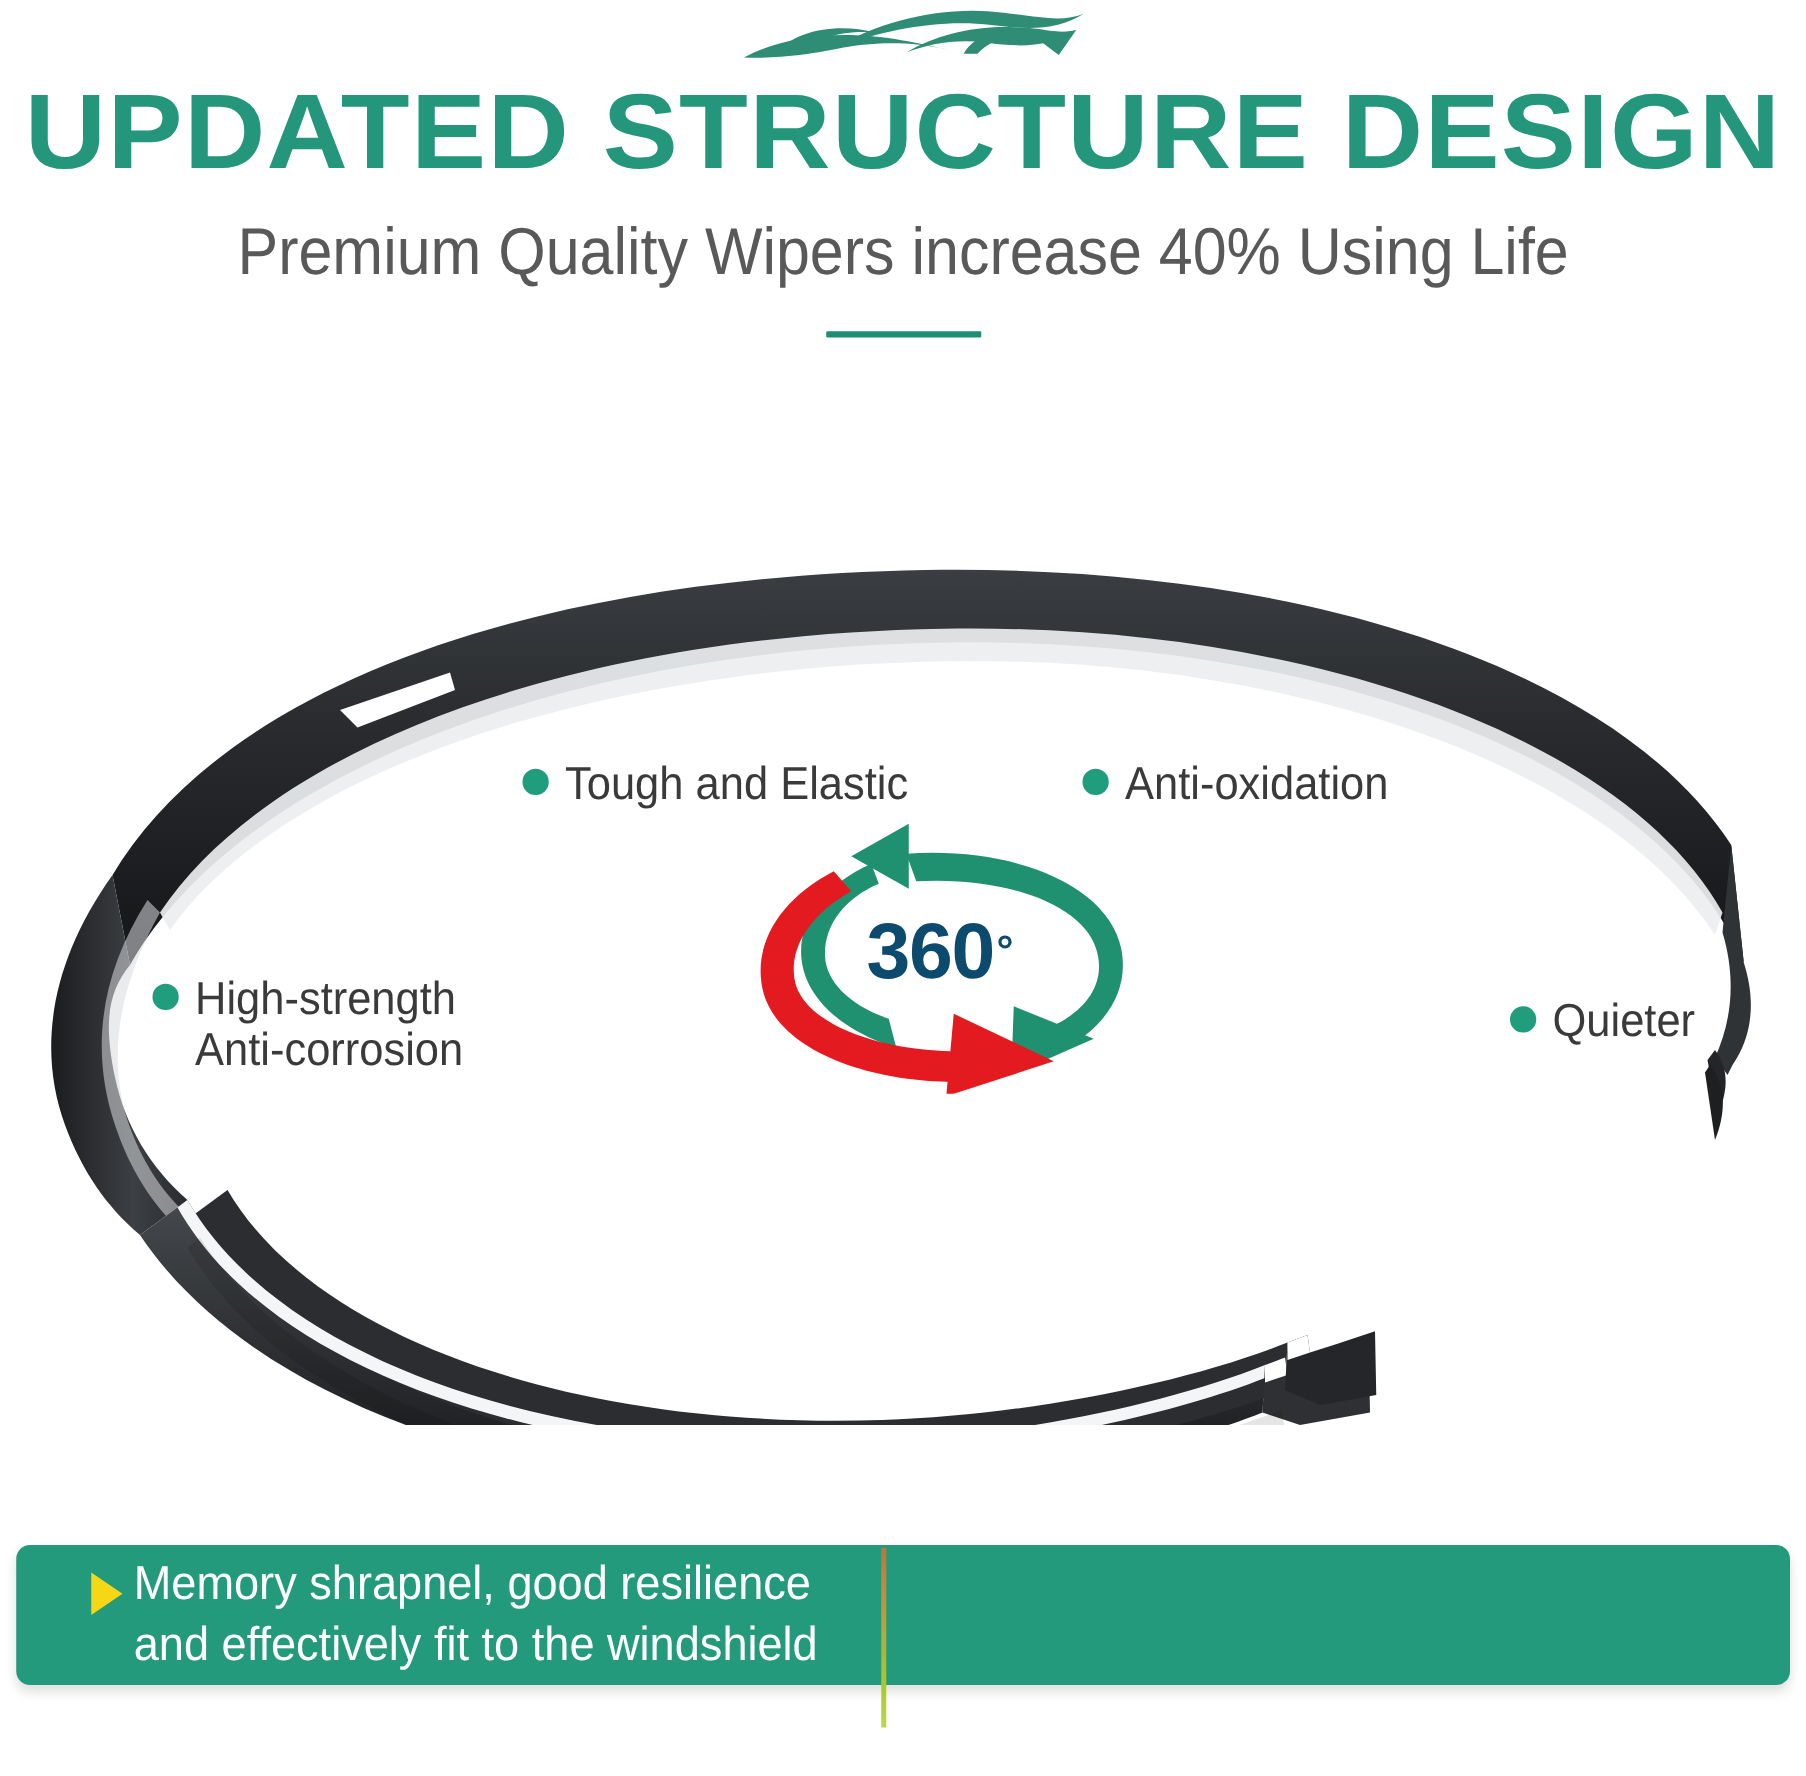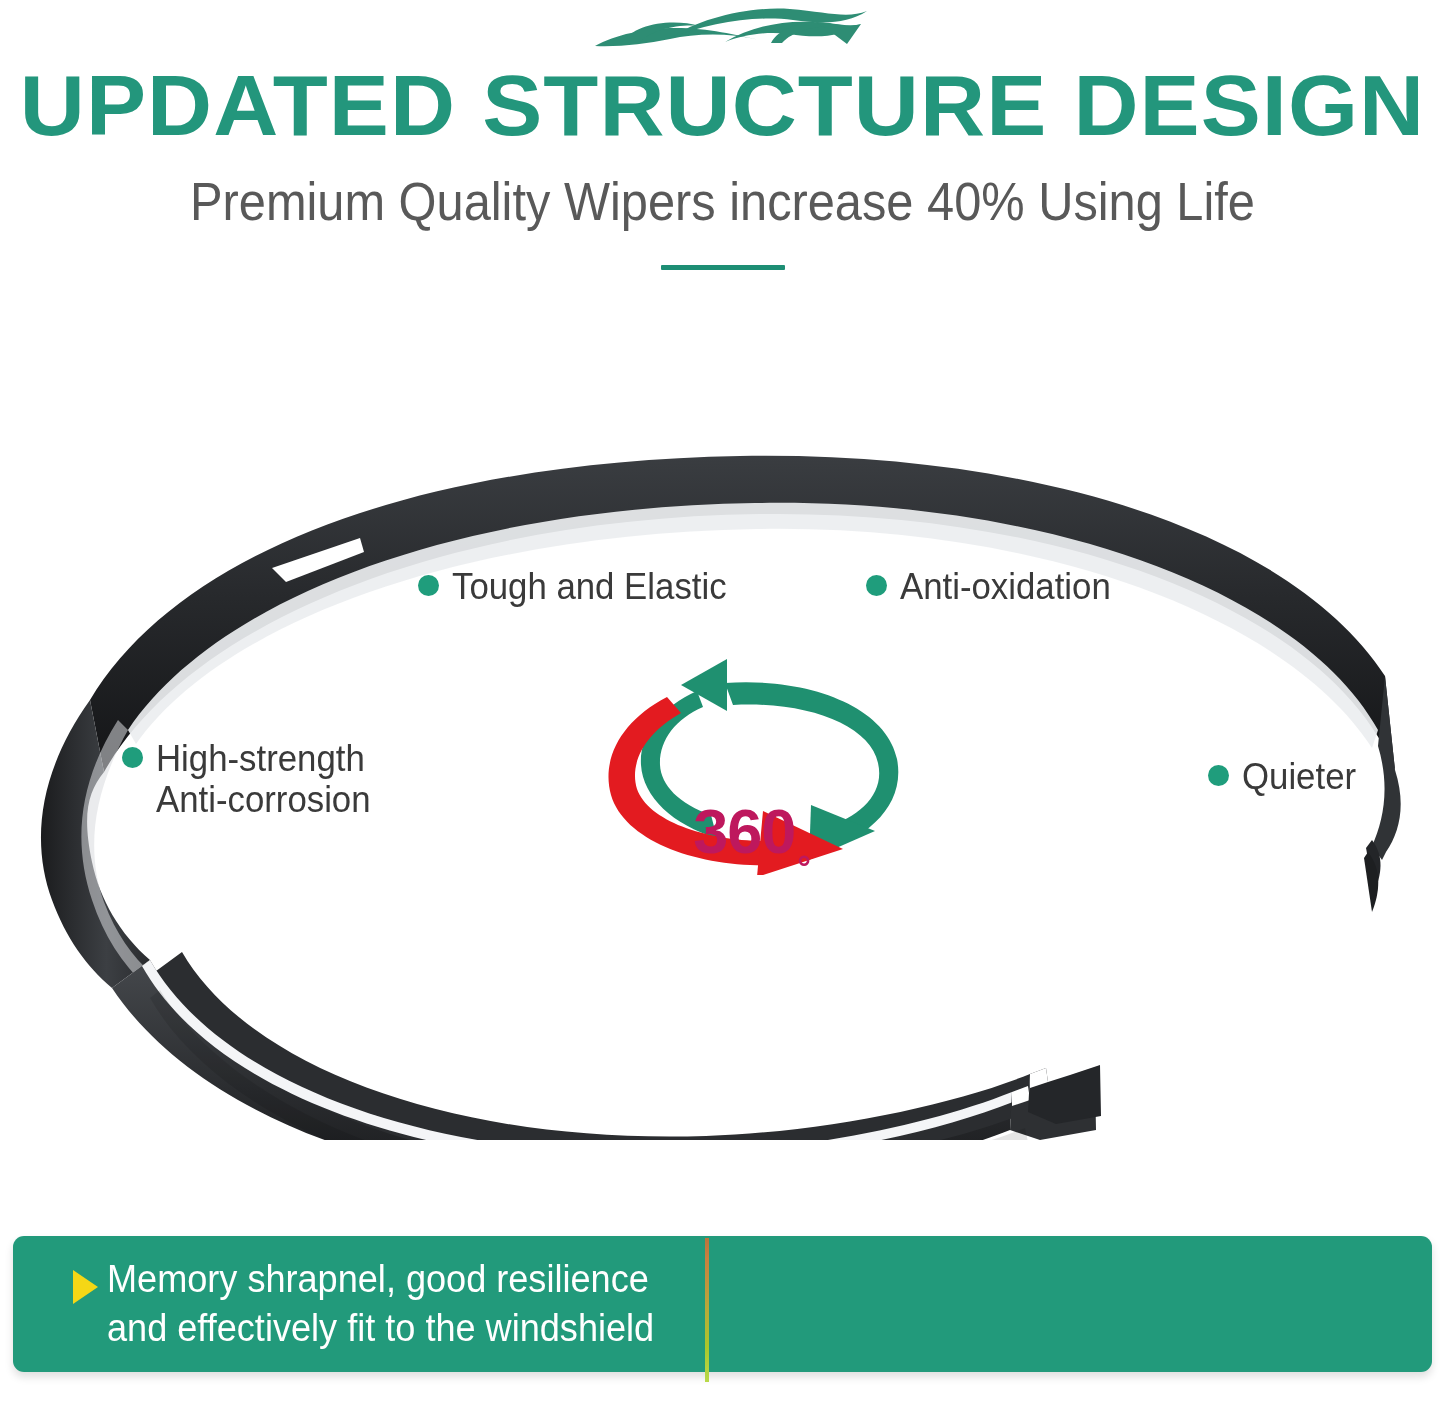--- a/index.html
+++ b/index.html
@@ -44,53 +44,53 @@
   .title-rule{
     position:absolute;left:661px;top:265px;width:124px;height:5px;
     background:#1d8e74;border-radius:1px;
   }
 
   
   .product{position:absolute;left:0px;top:400px;width:1445px;height:740px;}
   .product svg{display:block;}
 
   
-  .feat{position:absolute;display:flex;align-items:flex-start;}
+  .feat{position:absolute;display:flex;align-items:flex-start;margin-top:40px;}
   .dot{
     width:21px;height:21px;border-radius:50%;
     background:#1f9d7c;flex:0 0 auto;margin-top:9px;margin-right:13px;
   }
   .feat-text{
     font-family:"Liberation Sans Narrow","Liberation Sans",sans-serif;
     font-size:37px;line-height:41px;color:#3a3a3a;
     transform:scaleX(0.94);transform-origin:0 50%;
     white-space:pre-line;
   }
   .feat-tough{left:418px;top:566px;}
   .feat-anti{left:866px;top:566px;}
   .feat-high{left:122px;top:738px;}
   .feat-quiet{left:1208px;top:756px;text-align:right;}
 
   
   .badge360{position:absolute;left:575px;top:655px;width:345px;height:220px;}
   .badge360 svg{display:block;}
   .badge-text{
     position:absolute;left:0;top:0;width:345px;height:220px;
-    display:flex;align-items:flex-end;justify-content:center;
+    display:flex;align-items:center;justify-content:center;
     font-family:"Liberation Sans", sans-serif;
-    font-weight:bold;font-size:63px;color:#be185d;
+    font-weight:bold;font-size:63px;color:#0c4a6e;
     letter-spacing:-1px;
     padding-left:8px;padding-bottom:8px;
     box-sizing:border-box;
   }
   .deg{font-size:34px;vertical-align:super;line-height:0;margin-left:2px;}
 
   
   .banner{
-    position:absolute;left:13px;top:1236px;width:1419px;height:136px;
+    position:absolute;left:13px;top:1236px;width:1419px;height:112px;
     background:#229a7b;border-radius:11px;display:flex;
     box-shadow:0 5px 9px rgba(0,0,0,0.13);
     overflow:hidden;
   }
   .banner-col{
     flex:1 1 50%;display:flex;align-items:center;
     padding:0 0 0 60px;box-sizing:border-box;position:relative;
   }
   .banner-col.right{padding-left:75px;}
   .tri{

